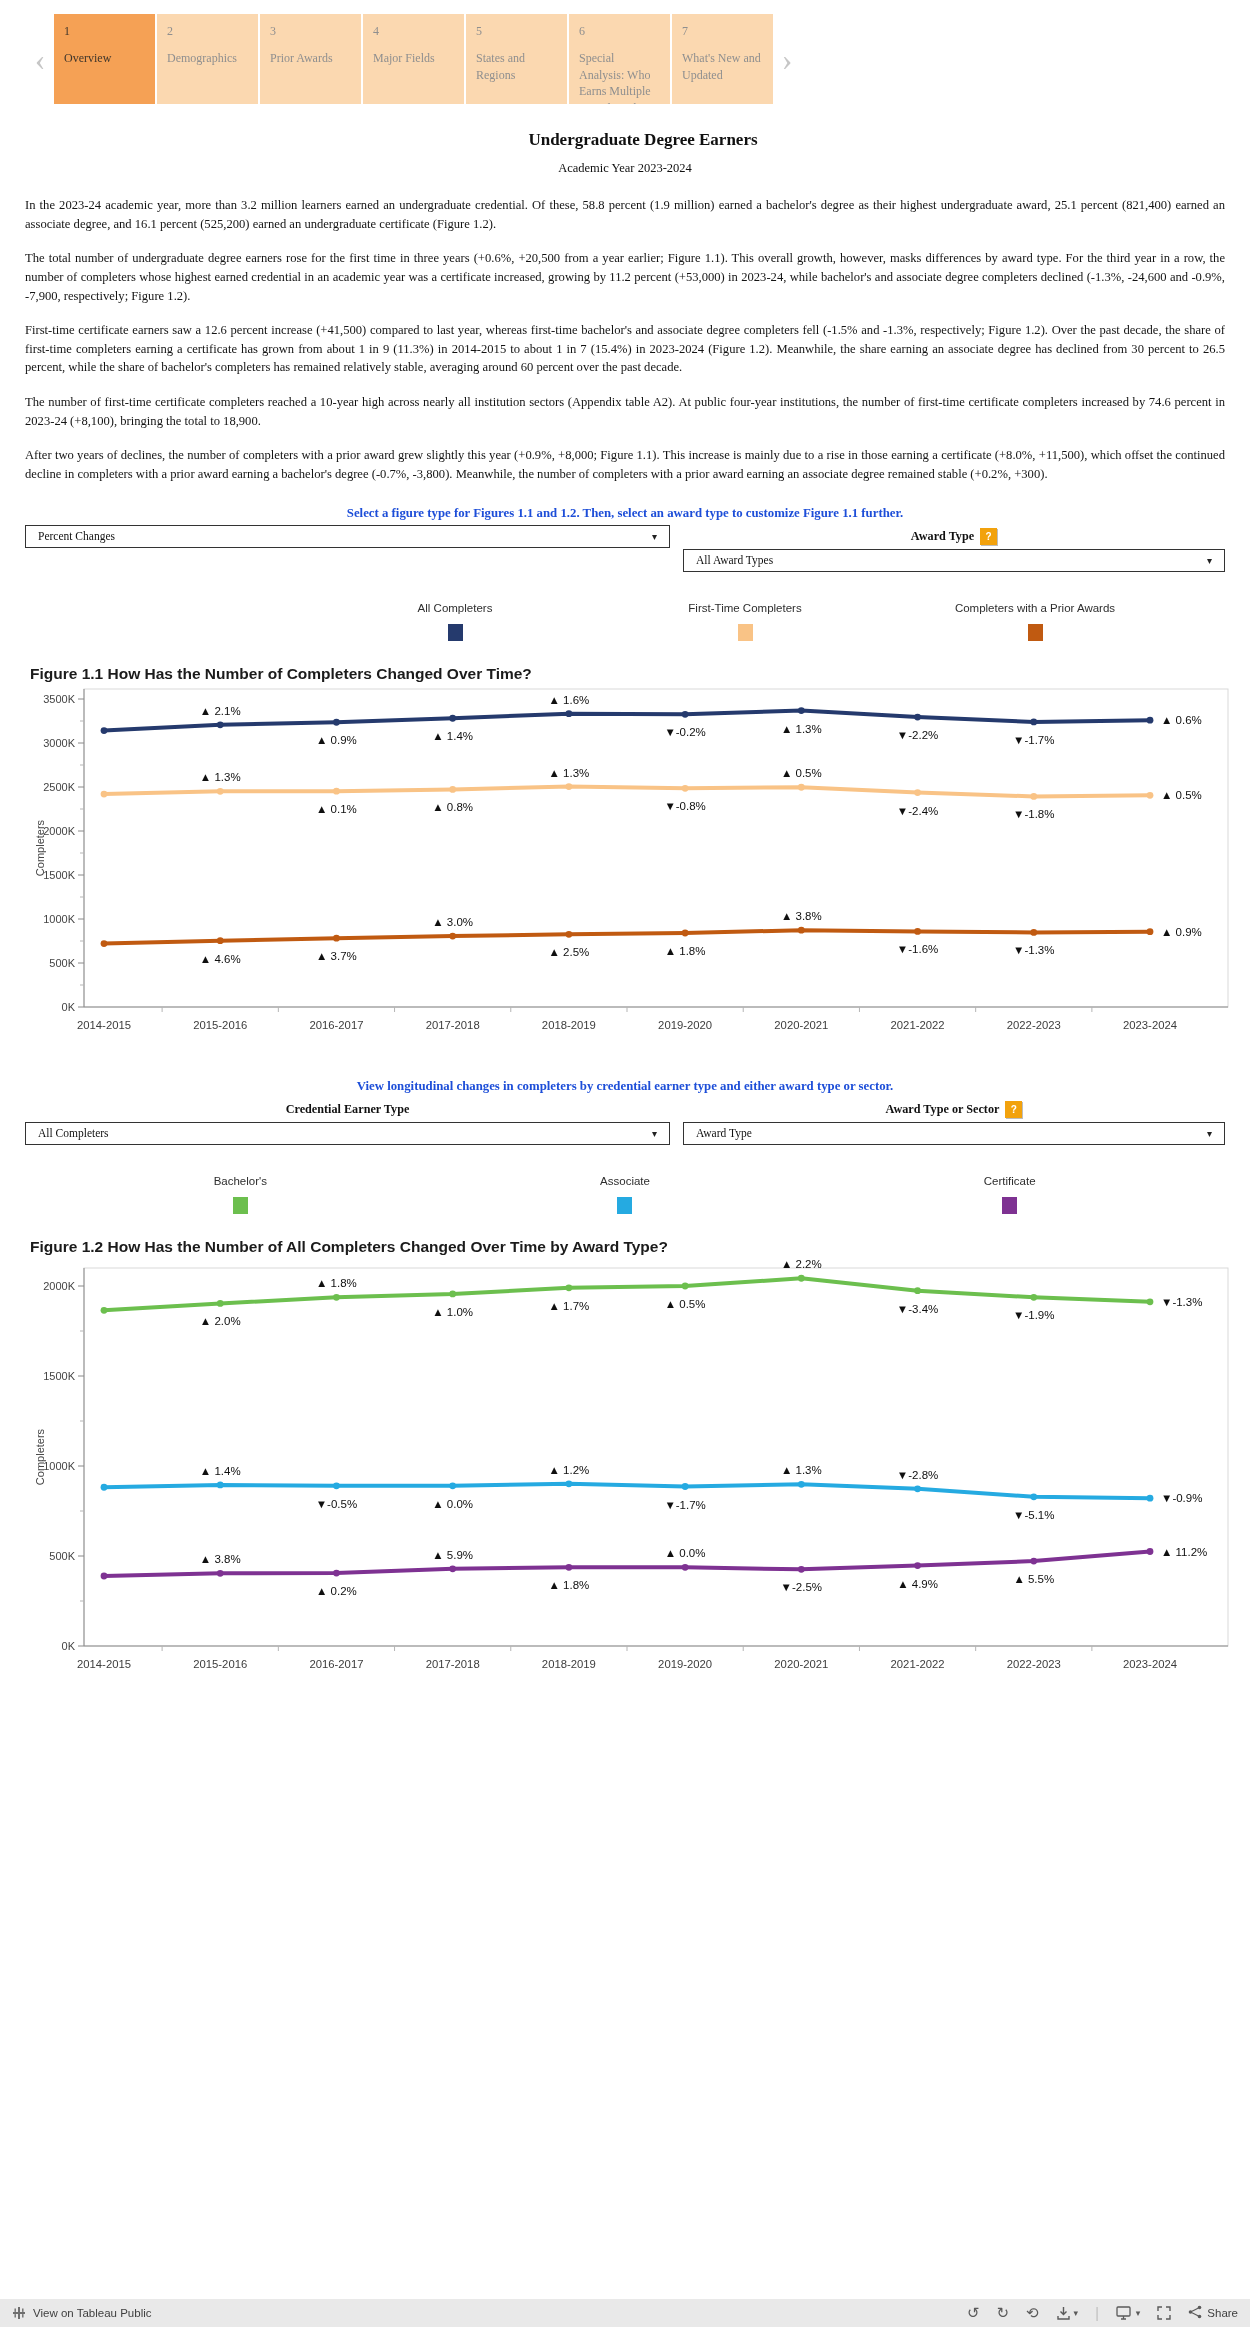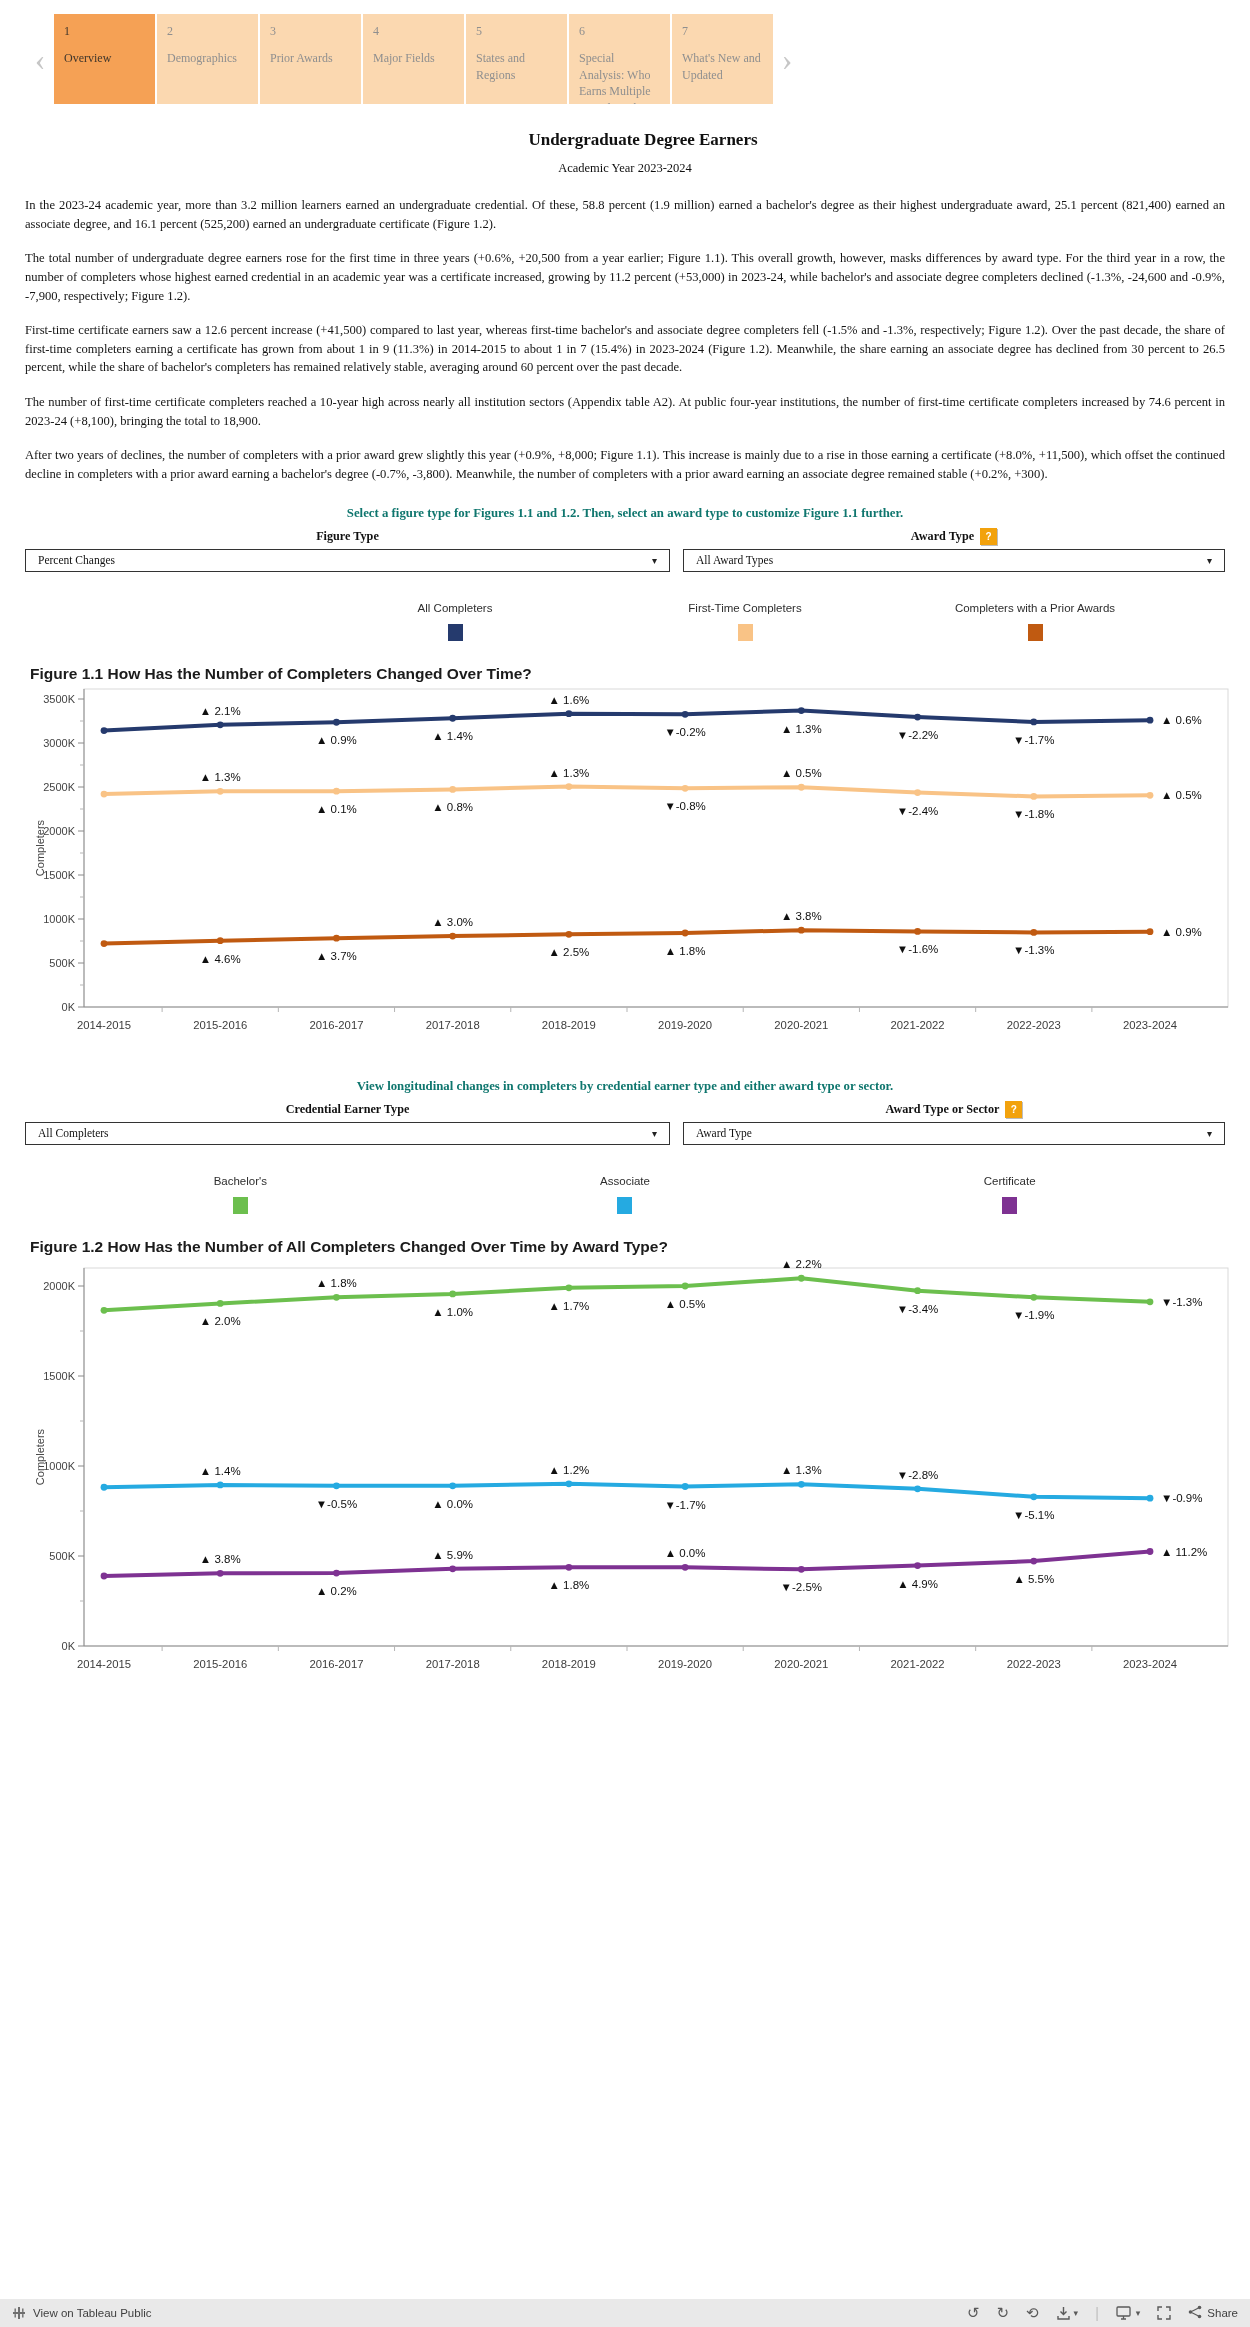--- a/index.html
+++ b/index.html
@@ -13,21 +13,21 @@
        font:12px/1.4 "Liberation Serif",serif;overflow:hidden;cursor:pointer;}
   .tab .num{display:block;margin-bottom:10px;}
   .tab.active{background:#f5a155;color:#40362b;}
 
   h1.title{margin:26px 0 0;text-align:center;font:bold 17px "Liberation Serif",serif;color:#101010;padding-left:36px;}
   .subtitle{margin-top:11px;text-align:center;font:12.5px "Liberation Serif",serif;color:#101010;}
 
   .paras{margin:20px 25px 0;}
   .paras p{margin:0 0 16px;font:12.6px/1.48 "Liberation Serif",serif;color:#141414;text-align:justify;}
 
-  .sel-heading{margin-top:22px;text-align:center;font:bold 12.8px "Liberation Serif",serif;color:#0f766e;}
+  .sel-heading{margin-top:22px;text-align:center;font:bold 12.8px "Liberation Serif",serif;color:#1d4ed8;}
   .sel-row{display:flex;margin:4px 25px 0;gap:13px;}
   .sel-col.left{width:645px;}
   .sel-col.right{flex:1;}
   .sel-label{height:24px;display:flex;justify-content:center;align-items:center;gap:6px;
              font:bold 12.2px "Liberation Serif",serif;color:#101010;}
   .help{width:17px;height:17px;background:#f2a20d;color:#fff;text-align:center;
         font:bold 10px/17px "Liberation Sans",sans-serif;box-shadow:1px 1px 0 #bdbdbd;cursor:pointer;}
   .select{height:21px;border:1px solid #333;background:#fff;display:flex;align-items:center;
           justify-content:space-between;padding:0 12px;font:11.5px "Liberation Serif",serif;color:#111;cursor:pointer;}
   .select .caret{font-size:10px;color:#222;}
@@ -77,23 +77,20 @@
       <p>In the 2023-24 academic year, more than 3.2 million learners earned an undergraduate credential. Of these, 58.8 percent (1.9 million) earned a bachelor's degree as their highest undergraduate award, 25.1 percent (821,400) earned an associate degree, and 16.1 percent (525,200) earned an undergraduate certificate (Figure 1.2).</p>
       <p>The total number of undergraduate degree earners rose for the first time in three years (+0.6%, +20,500 from a year earlier; Figure 1.1). This overall growth, however, masks differences by award type. For the third year in a row, the number of completers whose highest earned credential in an academic year was a certificate increased, growing by 11.2 percent (+53,000) in 2023-24, while bachelor's and associate degree completers declined (-1.3%, -24,600 and -0.9%, -7,900, respectively; Figure 1.2).</p>
       <p>First-time certificate earners saw a 12.6 percent increase (+41,500) compared to last year, whereas first-time bachelor's and associate degree completers fell (-1.5% and -1.3%, respectively; Figure 1.2). Over the past decade, the share of first-time completers earning a certificate has grown from about 1 in 9 (11.3%) in 2014-2015 to about 1 in 7 (15.4%) in 2023-2024 (Figure 1.2). Meanwhile, the share earning an associate degree has declined from 30 percent to 26.5 percent, while the share of bachelor's completers has remained relatively stable, averaging around 60 percent over the past decade.</p>
       <p>The number of first-time certificate completers reached a 10-year high across nearly all institution sectors (Appendix table A2). At public four-year institutions, the number of first-time certificate completers increased by 74.6 percent in 2023-24 (+8,100), bringing the total to 18,900.</p>
       <p>After two years of declines, the number of completers with a prior award grew slightly this year (+0.9%, +8,000; Figure 1.1). This increase is mainly due to a rise in those earning a certificate (+8.0%, +11,500), which offset the continued decline in completers with a prior award earning a bachelor's degree (-0.7%, -3,800). Meanwhile, the number of completers with a prior award earning an associate degree remained stable (+0.2%, +300).</p>
     </div>
 
   <div class="sel-heading">Select a figure type for Figures 1.1 and 1.2. Then, select an award type to customize Figure 1.1 further.</div>
   <div class="sel-row">
     <div class="sel-col left">
-      <div class="sel-label">
-        <span>Figure Type</span>
-      </div>
       <div class="select">
         <span>Percent Changes</span>
         <span class="caret">▾</span>
       </div>
     </div>
     <div class="sel-col right">
       <div class="sel-label">
         <span>Award Type</span>
         <span class="help">?</span>
       </div>

